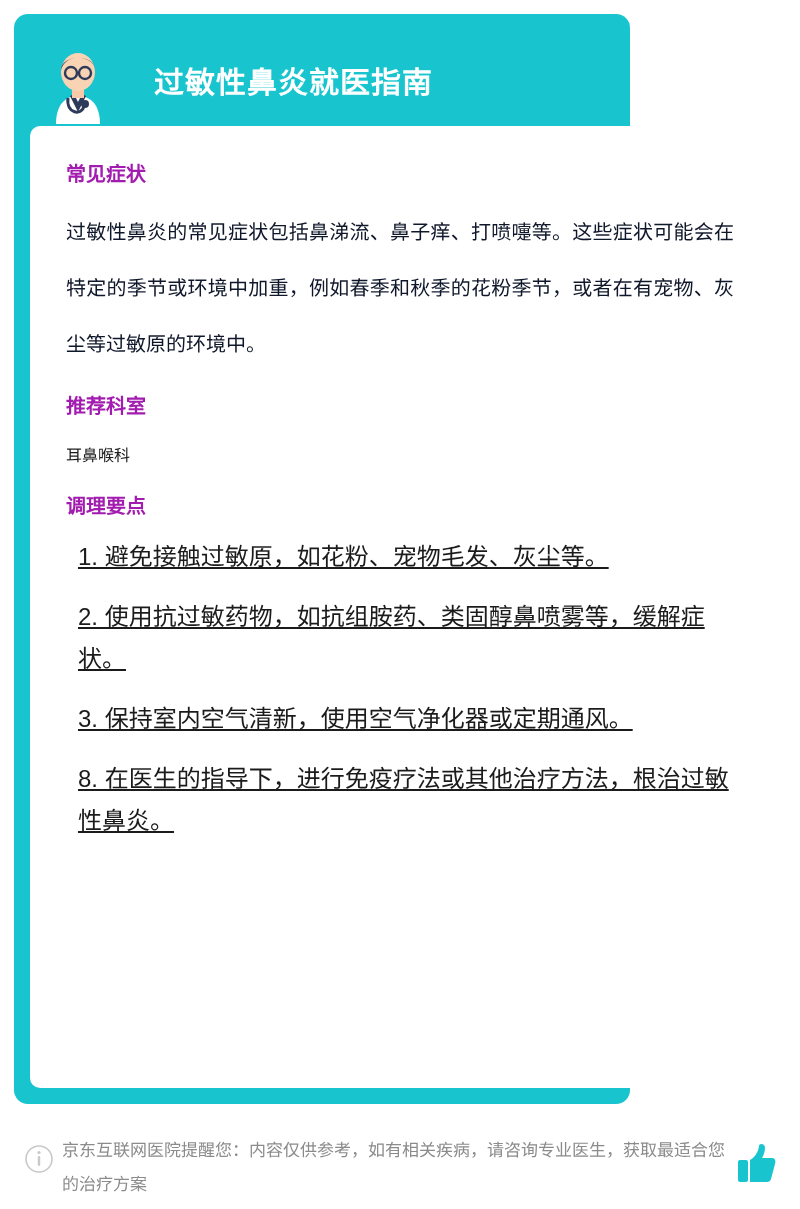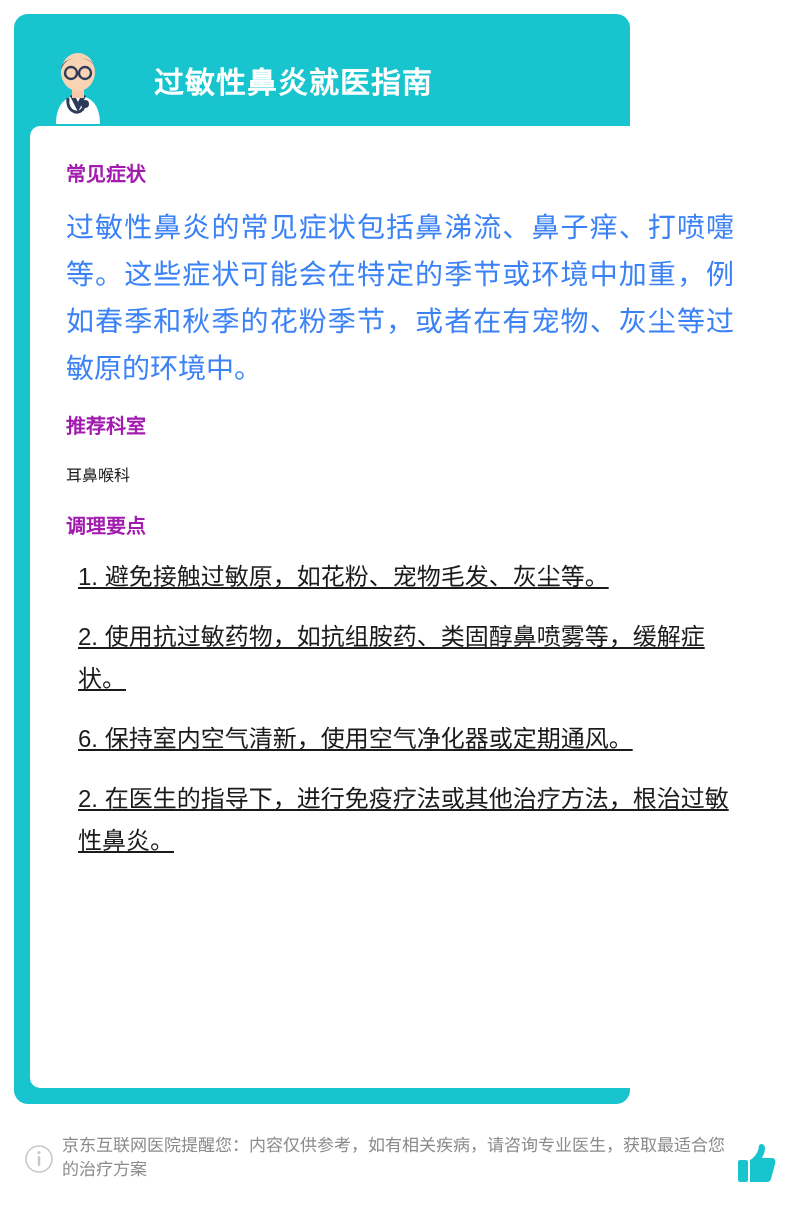--- a/index.html
+++ b/index.html
@@ -72,23 +72,23 @@
 
   h2.section-head {
     font-size: 20px;
     font-weight: bold;
     color: #a21caf;
     margin: 10px 0 18px 0;
     line-height: 1.2;
   }
 
   p.para {
-    font-size: 28px;
-    line-height: 47px;
-    color: #3b82f6;
+    font-size: 20px;
+    line-height: 56px;
+    color: #0f172a;
     margin: 0 0 22px 0;
     text-align: justify;
   }
 
   p.plain {
     font-size: 16px;
     line-height: 40px;
     color: #1b1b1b;
     margin: 0 0 18px 0;
   }
@@ -121,21 +121,21 @@
   .footer-icon {
     width: 30px;
     height: 30px;
     flex: 0 0 30px;
     margin-top: 18px;
     margin-right: 8px;
   }
   .footer-text {
     flex: 1 1 auto;
     font-size: 17px;
-    line-height: 24px;
+    line-height: 34px;
     color: #8b8b8b;
     padding-top: 8px;
   }
   .thumb {
     flex: 0 0 40px;
     width: 40px;
     height: 44px;
     margin-top: 16px;
     margin-left: 6px;
   }
@@ -177,22 +177,22 @@
       <h2 class="section-head">常见症状</h2>
       <p class="para">过敏性鼻炎的常见症状包括鼻涕流、鼻子痒、打喷嚏等。这些症状可能会在特定的季节或环境中加重，例如春季和秋季的花粉季节，或者在有宠物、灰尘等过敏原的环境中。</p>
 
       <h2 class="section-head">推荐科室</h2>
       <p class="plain">耳鼻喉科</p>
 
       <h2 class="section-head">调理要点</h2>
       <ol class="tips">
         <li>1. 避免接触过敏原，如花粉、宠物毛发、灰尘等。</li>
         <li>2. 使用抗过敏药物，如抗组胺药、类固醇鼻喷雾等，缓解症状。</li>
-        <li>6. 保持室内空气清新，使用空气净化器或定期通风。</li>
-        <li>2. 在医生的指导下，进行免疫疗法或其他治疗方法，根治过敏性鼻炎。</li>
+        <li>3. 保持室内空气清新，使用空气净化器或定期通风。</li>
+        <li>8. 在医生的指导下，进行免疫疗法或其他治疗方法，根治过敏性鼻炎。</li>
       </ol>
 
     </div>
   </div>
 
   <div class="footer">
     <div class="footer-icon">
       <svg width="30" height="30" viewBox="0 0 30 30" xmlns="http://www.w3.org/2000/svg">
         <circle cx="15" cy="15" r="13" fill="none" stroke="#c8c8c8" stroke-width="1.6"></circle>
         <circle cx="15" cy="8.5" r="1.6" fill="#c8c8c8"></circle>

